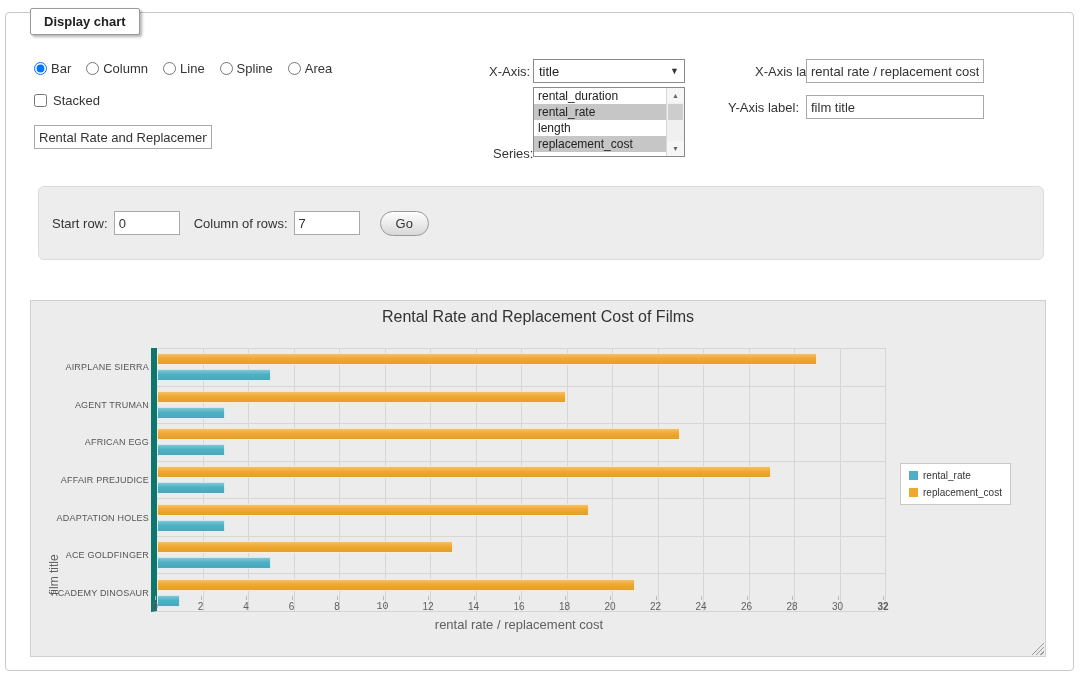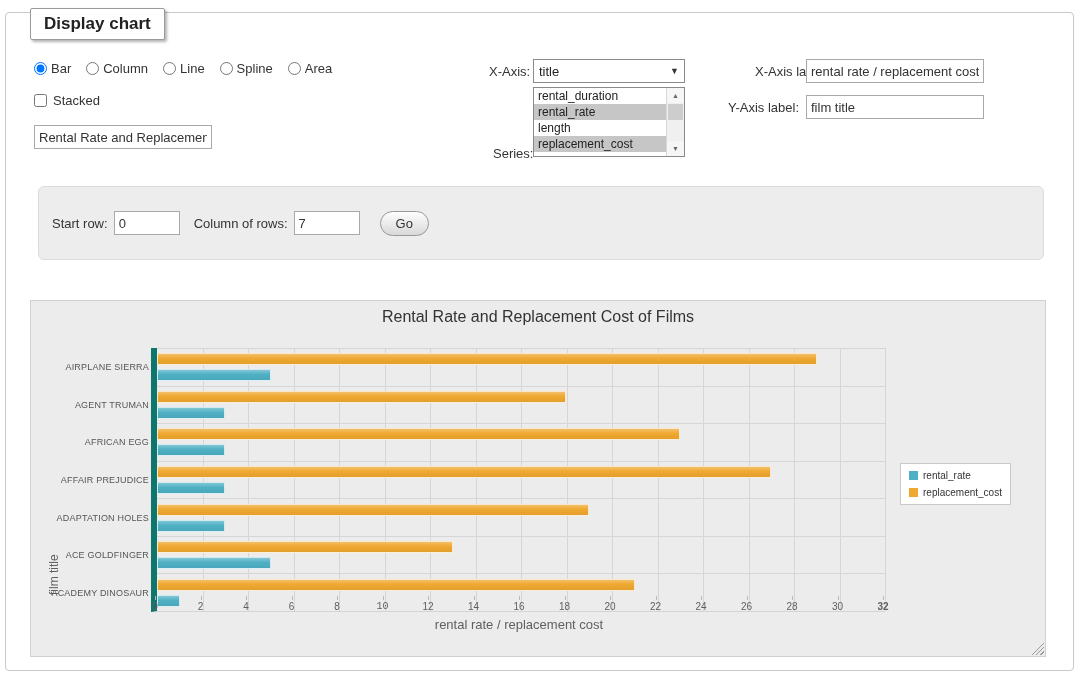--- a/index.html
+++ b/index.html
@@ -1,20 +1,20 @@
 <!DOCTYPE html>
 <html><head>
 <meta charset="utf-8">
 <style>
   html,body{margin:0;padding:0;background:#fff;}
   body{width:1081px;height:681px;position:relative;font-family:"Liberation Sans",sans-serif;overflow:hidden;}
 
   .container{position:absolute;left:5px;top:12px;width:1069px;height:659px;border:1px solid #c9c9c9;border-radius:4px;background:#fff;box-sizing:border-box;}
 
-  .fieldset-legend{position:absolute;left:24px;top:-5px;background:#fff;border:1px solid #9a9a9a;border-radius:2px;box-shadow:2px 2px 3px rgba(0,0,0,.3);padding:5px 13px;font-weight:bold;font-size:17px;color:#222;z-index:5;}
+  .fieldset-legend{position:absolute;left:24px;top:-5px;background:#fff;border:1px solid #9a9a9a;border-radius:2px;box-shadow:2px 2px 3px rgba(0,0,0,.3);padding:5px 13px;font-weight:bold;font-size:13px;color:#222;z-index:5;}
 
   .radio-row{position:absolute;left:28px;top:48px;display:flex;gap:15px;font-size:13px;color:#333;align-items:center;}
   .radio-row label{display:flex;align-items:center;gap:4px;cursor:pointer;}
   input[type=radio],input[type=checkbox]{margin:0;}
 
   .stacked{position:absolute;left:28px;top:80px;display:flex;align-items:center;gap:6px;font-size:13px;color:#333;cursor:pointer;}
 
   .text-input{border:1px solid #a9a9a9;font-size:13px;padding:2px 4px;color:#333;font-family:inherit;height:18px;background:#fff;box-sizing:content-box;}
   .title-input{position:absolute;left:28px;top:112px;width:168px;}
 

